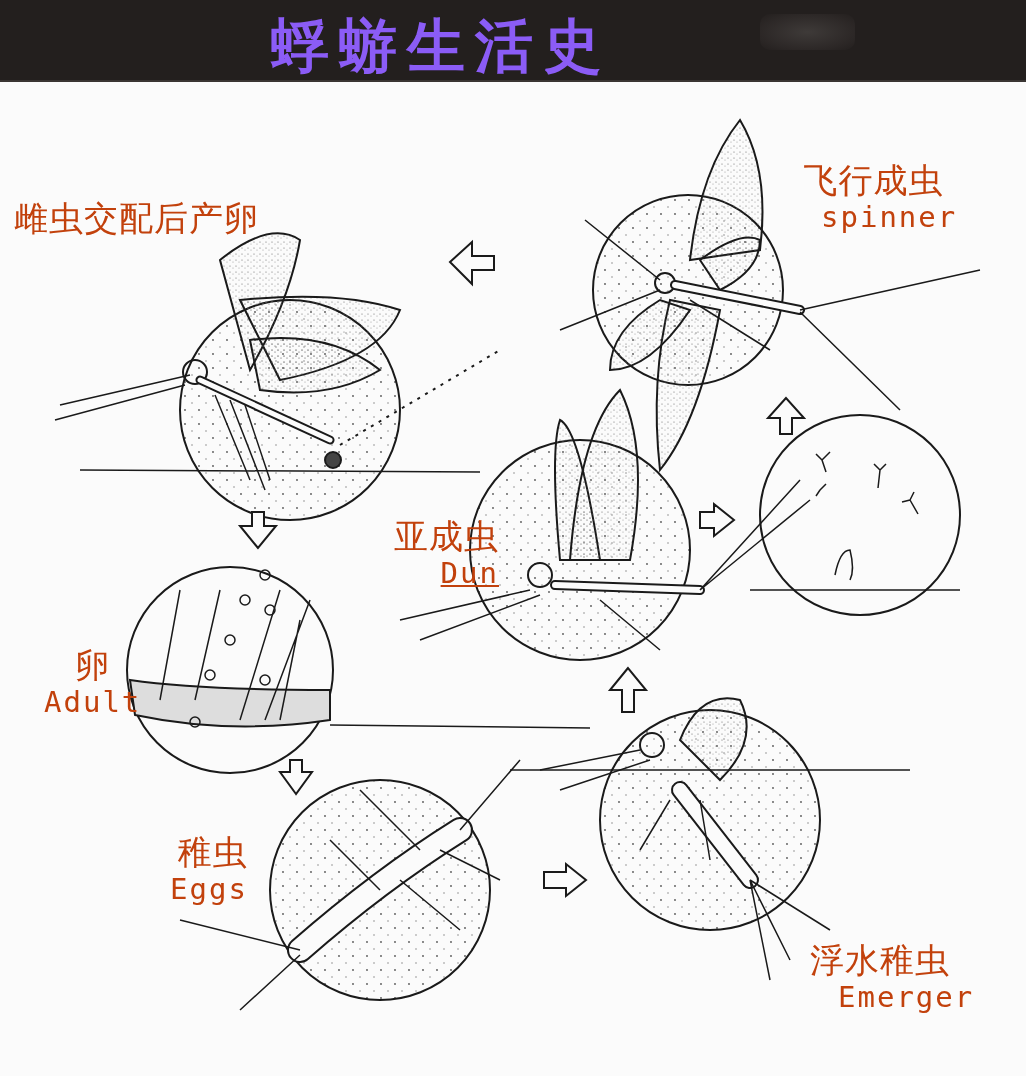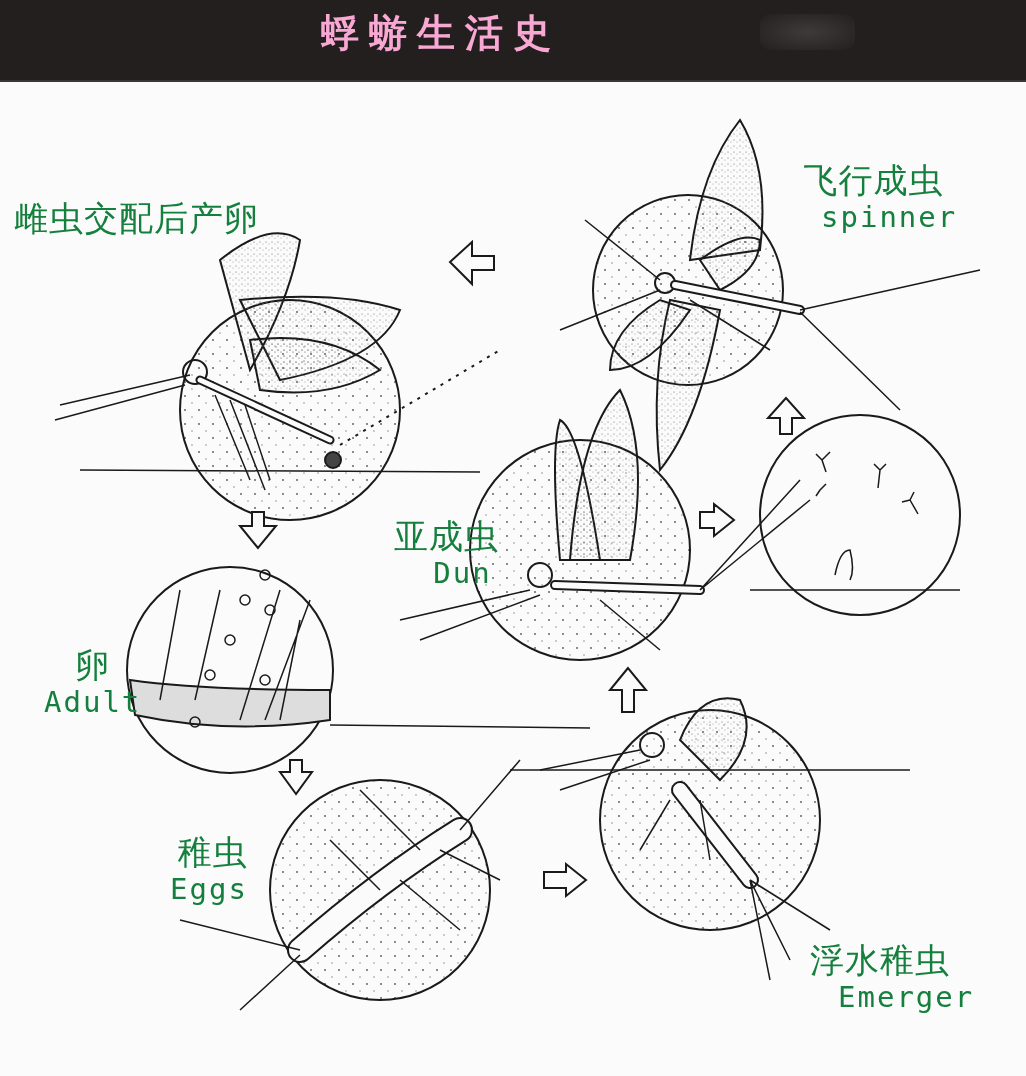--- a/index.html
+++ b/index.html
@@ -1,20 +1,20 @@
 <!DOCTYPE html>
 <html><head>
   <meta charset="utf-8">
   <style>
     html, body { margin: 0; padding: 0; background: #fbfbfb; }
     body { width: 1026px; height: 1076px; position: relative; overflow: hidden; font-family: "DejaVu Sans", sans-serif; }
     .title-bar { position: absolute; left: 0; top: 0; width: 1026px; height: 80px; background: #231f1e; border-bottom: 2px solid #3a3533; }
-    .title-text { position: absolute; left: 0; width: 882px; top: 8px; text-align: center; color: #f9a8d4; font-family: "DejaVu Serif", serif; font-size: 38px; font-weight: bold; letter-spacing: 10px; }
+    .title-text { position: absolute; left: 0; width: 882px; top: 8px; text-align: center; color: #8b5cf6; font-family: "DejaVu Serif", serif; font-size: 58px; font-weight: bold; letter-spacing: 10px; }
     .title-smudge { position: absolute; left: 760px; top: 14px; width: 95px; height: 36px; border-radius: 10px; background: radial-gradient(ellipse at center, #4a4644 0%, #302b2a 70%, #231f1e 100%); opacity: .7; }
-    .stage-label { position: absolute; color: #15803d; font-family: "DejaVu Sans Mono", monospace; line-height: 1.18; }
+    .stage-label { position: absolute; color: #c2410c; font-family: "DejaVu Sans Mono", monospace; line-height: 1.18; }
     .zh { font-family: "DejaVu Sans", sans-serif; font-size: 34px; letter-spacing: 1px; }
     .en { font-size: 29px; letter-spacing: 2px; }
     svg.drawing { position: absolute; left: 0; top: 82px; }
   </style>
 </head>
 <body>
 
 <div class="title-bar">
   <div class="title-text">蜉蝣生活史</div>
   <div class="title-smudge"></div>
@@ -141,21 +141,21 @@
   <div class="zh">雌虫交配后产卵</div>
 </div>
 
 <div class="stage-label" style="left:790px; top:160px; text-align:center;">
   <div class="zh">飞行成虫</div>
   <div class="en" style="margin-left:31px;">spinner</div>
 </div>
 
 <div class="stage-label" style="left:394px; top:516px; text-align:center;">
   <div class="zh">亚成虫</div>
-  <div class="en" style="margin-left:32px; text-align:center;">Dun</div>
+  <div class="en" style="margin-left:32px; text-align:right;text-decoration:underline;">Dun</div>
 </div>
 
 <div class="stage-label" style="left:44px; top:645px; text-align:center;">
   <div class="zh">卵</div>
   <div class="en">Adult</div>
 </div>
 
 <div class="stage-label" style="left:170px; top:832px;text-align:right;">
   <div class="zh">稚虫</div>
   <div class="en">Eggs</div>

